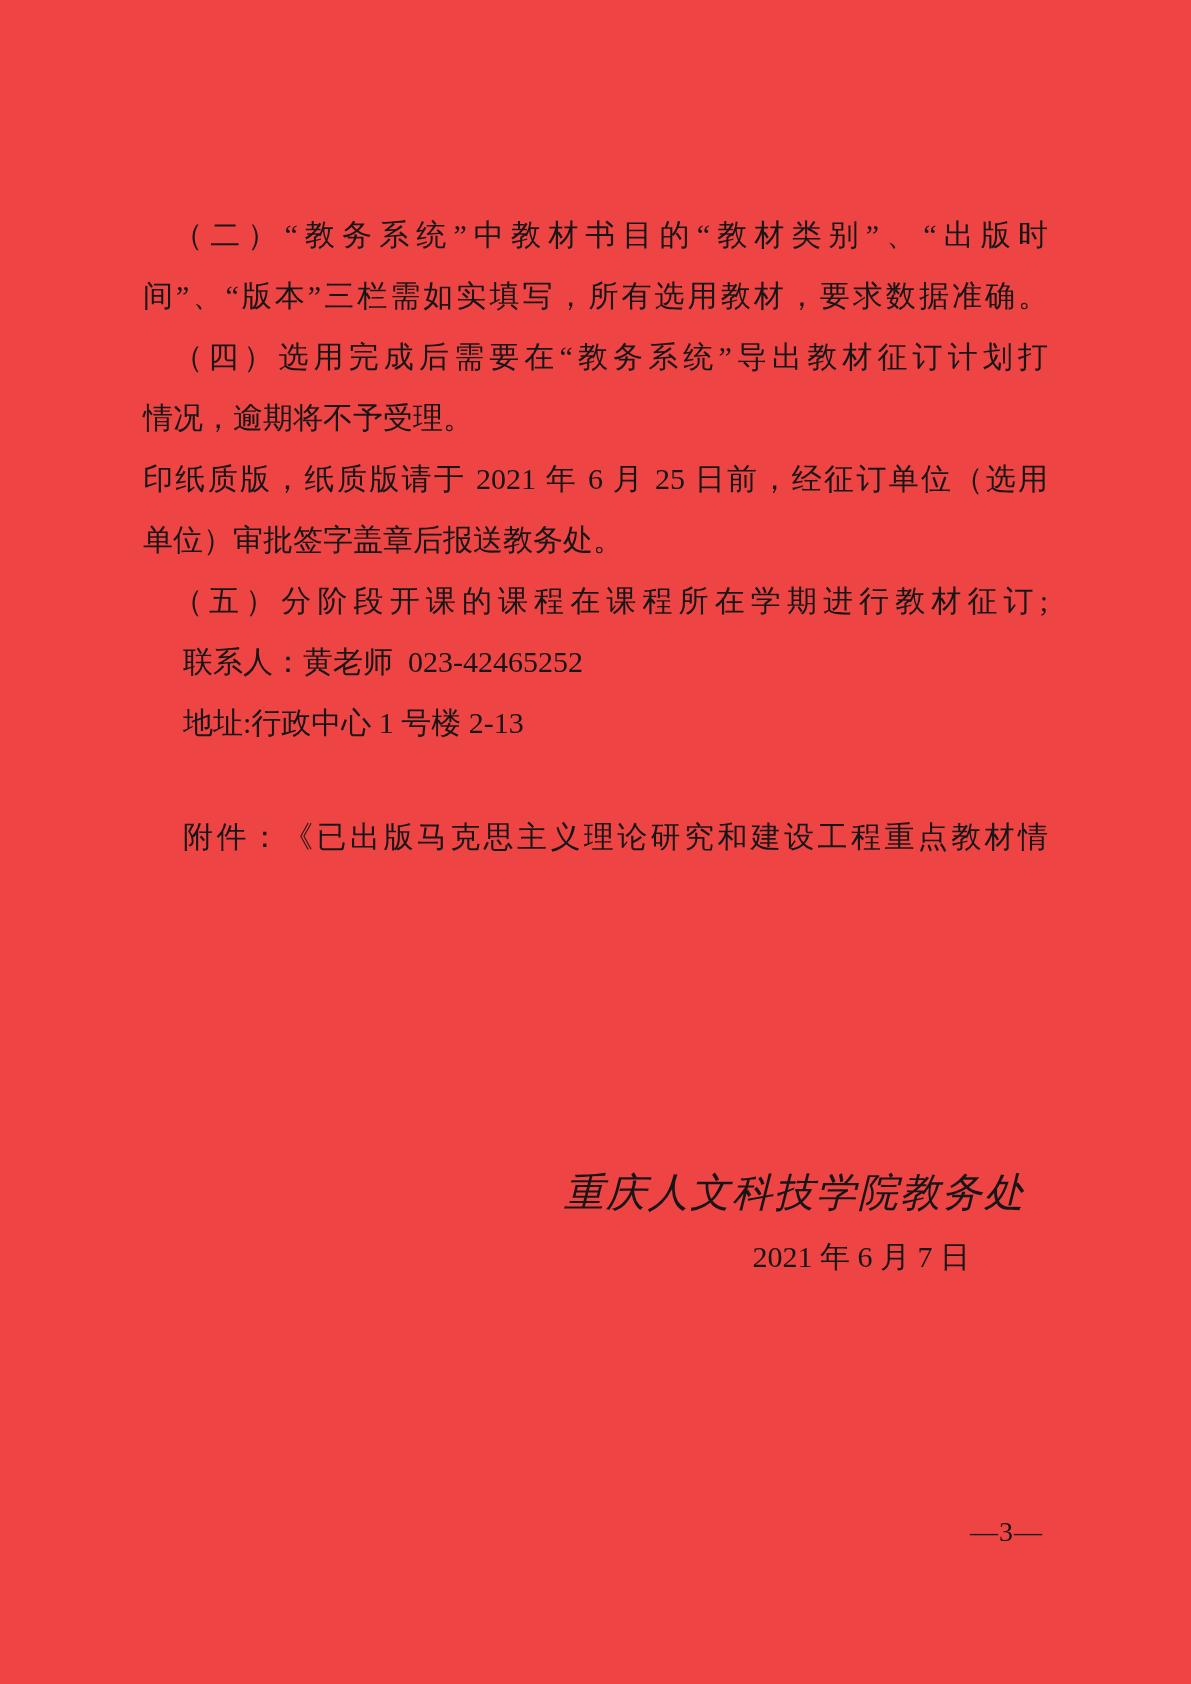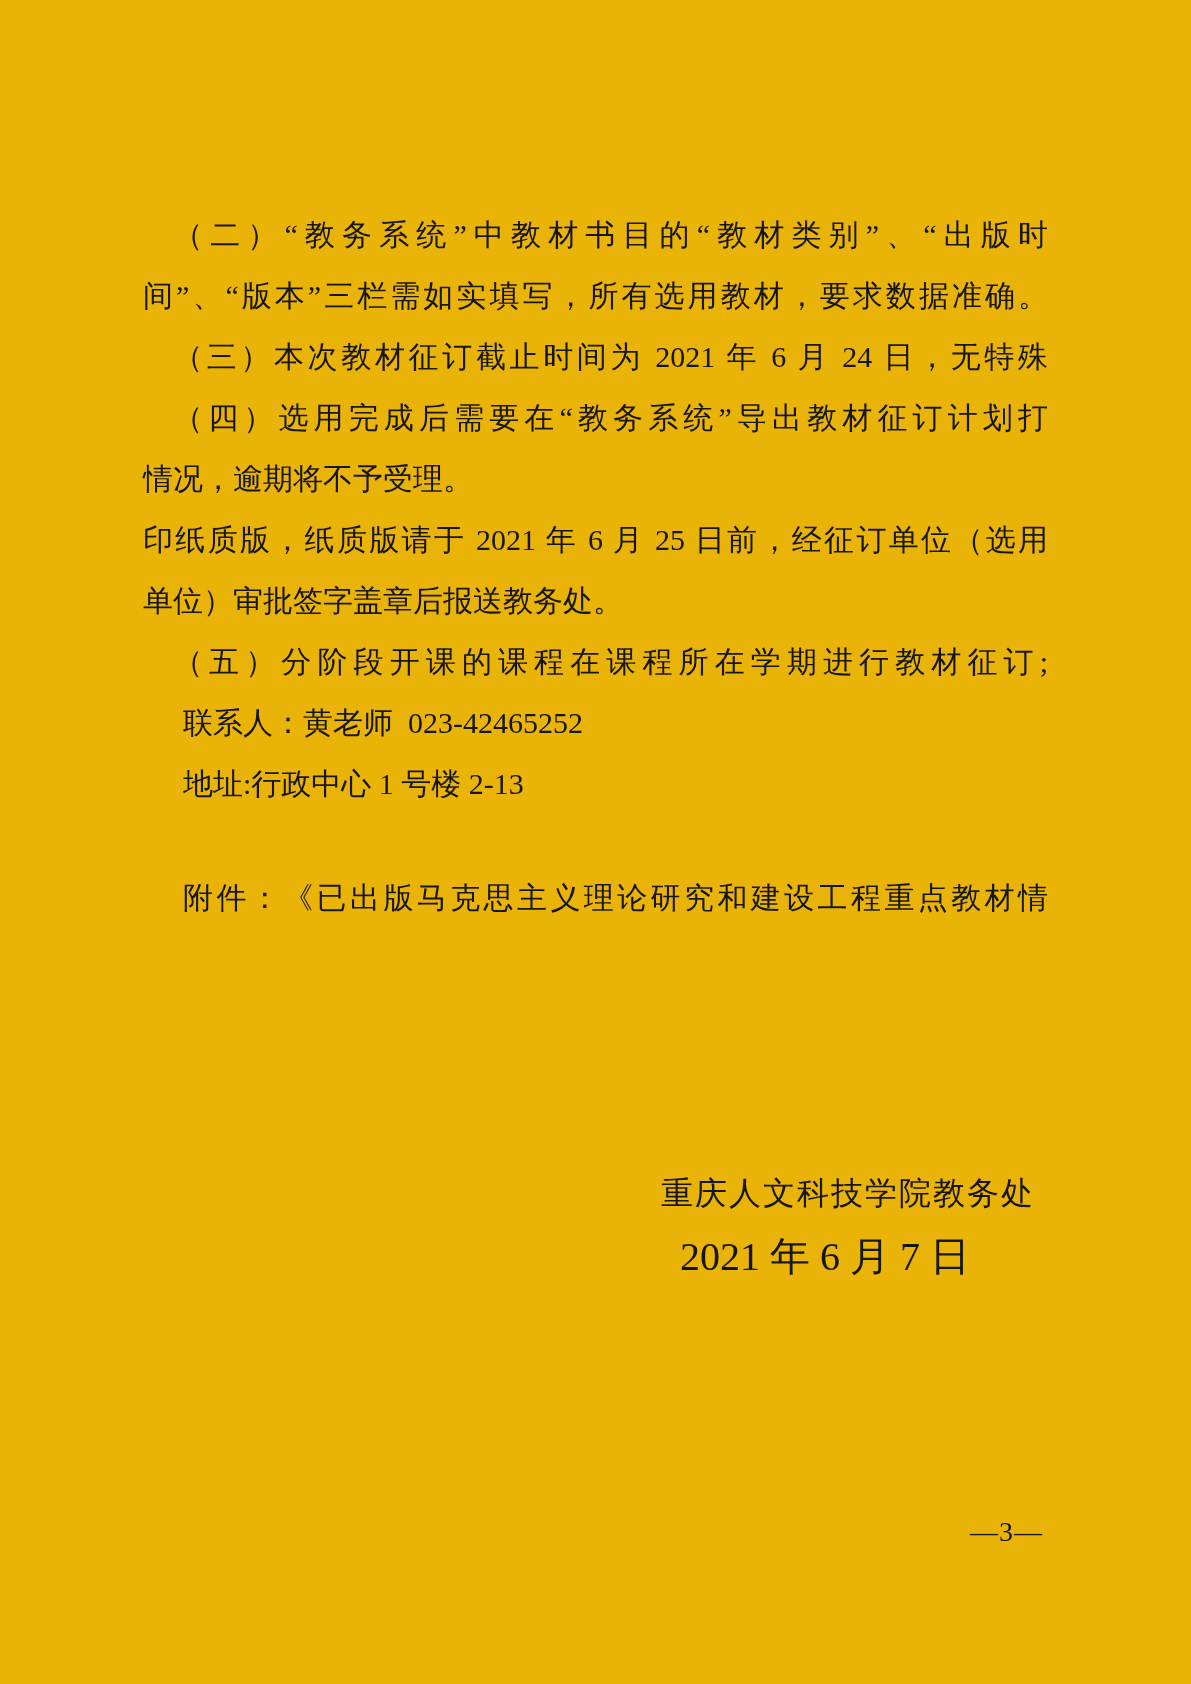--- a/index.html
+++ b/index.html
@@ -4,21 +4,21 @@
 <style>
   html, body {
     margin: 0;
     padding: 0;
     background: #ffffff;
   }
   .page {
     position: relative;
     width: 1191px;
     height: 1684px;
-    background: #eab308;
+    background: #ef4444;
     overflow: hidden;
     font-family: "Liberation Serif", "DejaVu Serif", serif;
     color: #161616;
   }
   .body-text {
     position: absolute;
     left: 143px;
     top: 204px;
     width: 905px;
     font-size: 30px;
@@ -37,31 +37,32 @@
   }
   .line.indent-plain {
     text-indent: 40px;
   }
   .line.gap-above {
     margin-top: 53px;
   }
   .signature {
     position: absolute;
     top: 1163px;
-    right: 156px;
-    font-size: 32px;
+    right: 165px;
+    font-size: 40px;
     line-height: 60px;
     letter-spacing: 2px;
     white-space: pre;
+    font-style: italic;
   }
   .doc-date {
     position: absolute;
     top: 1228px;
     right: 221px;
-    font-size: 40px;
+    font-size: 30px;
     line-height: 58px;
     white-space: pre;
   }
   .page-number {
     position: absolute;
     top: 1512px;
     right: 148px;
     font-size: 28px;
     line-height: 40px;
     letter-spacing: 1px;
@@ -69,21 +70,20 @@
   }
 </style>
 </head>
 <body>
 
 <div class="page">
 
   <div class="body-text">
     <div class="line indent-paren full">（二）“教务系统”中教材书目的“教材类别”、“出版时</div>
     <div class="line full">间”、“版本”三栏需如实填写，所有选用教材，要求数据准确。</div>
-    <div class="line indent-paren full">（三）本次教材征订截止时间为 2021 年 6 月 24 日，无特殊</div>
     <div class="line indent-paren full">（四）选用完成后需要在“教务系统”导出教材征订计划打</div>
     <div class="line">情况，逾期将不予受理。</div>
     <div class="line full">印纸质版，纸质版请于 2021 年 6 月 25 日前，经征订单位（选用</div>
     <div class="line">单位）审批签字盖章后报送教务处。</div>
     <div class="line indent-paren full">（五）分阶段开课的课程在课程所在学期进行教材征订;</div>
     <div class="line indent-plain">联系人：黄老师  023-42465252</div>
     <div class="line indent-plain">地址:行政中心 1 号楼 2-13</div>
     <div class="line indent-plain full gap-above">附件：《已出版马克思主义理论研究和建设工程重点教材情</div>
   </div>
 

